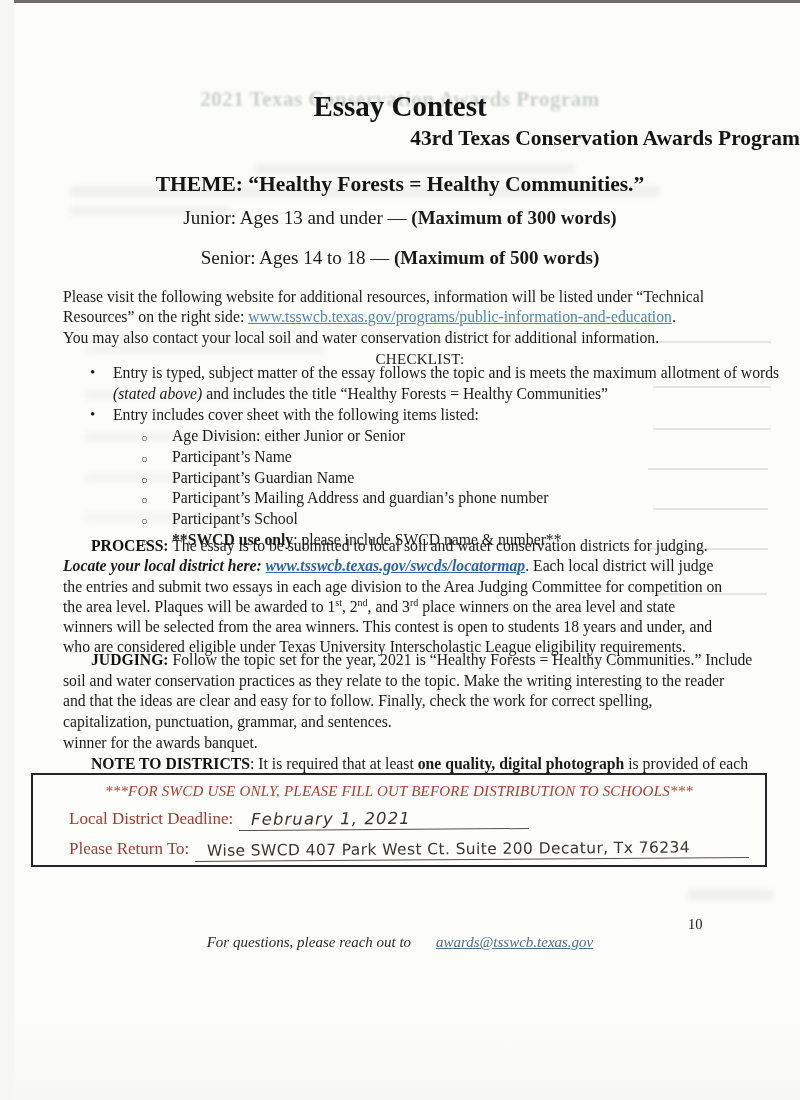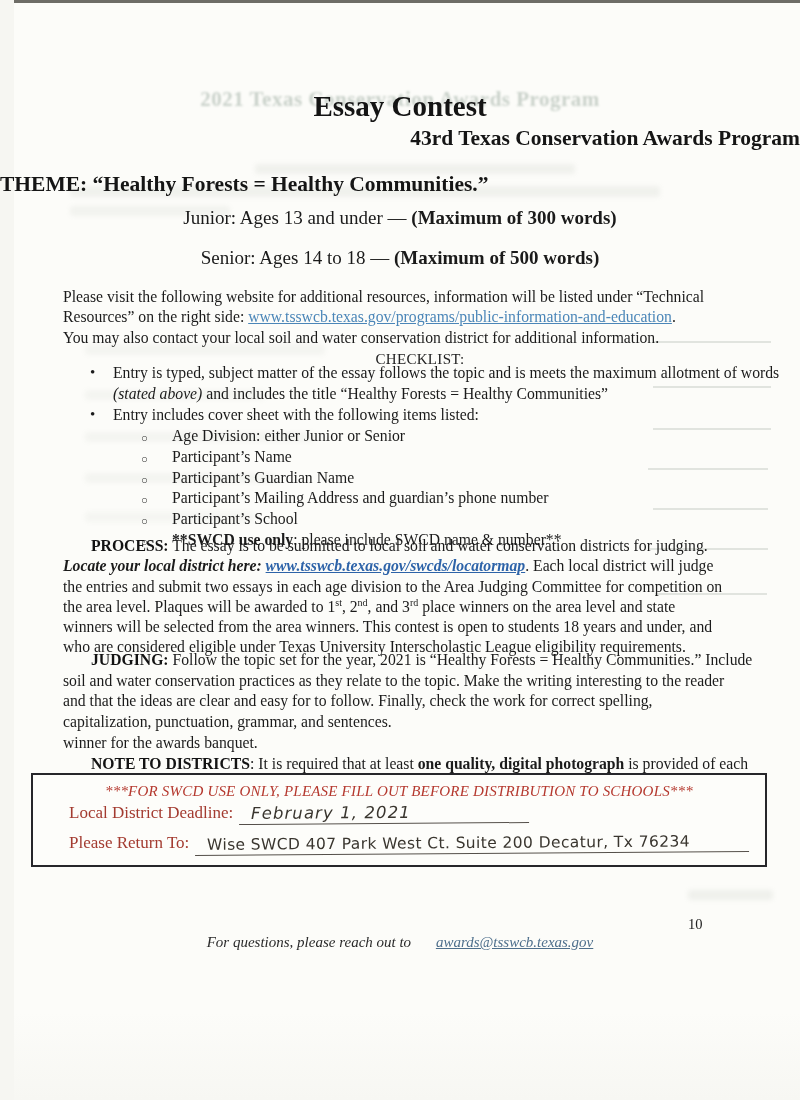--- a/index.html
+++ b/index.html
@@ -19,21 +19,21 @@
     filter:blur(1.1px);letter-spacing:.5px;
   }
   .ghost-line{position:absolute;height:2px;background:#a3aba1;opacity:.3;}
   .smudge{position:absolute;background:#99a295;filter:blur(2.6px);border-radius:3px;}
 
   
   .title{position:absolute;top:90px;left:0;width:100%;text-align:center;
     font-size:29px;font-weight:bold;color:#141414;}
   .subtitle{position:absolute;top:126px;left:0;width:100%;text-align:right;
     font-size:21.5px;font-weight:bold;color:#151515;}
-  .theme{position:absolute;top:172px;left:0;width:100%;
+  .theme{position:absolute;top:172px;left:0;width:100%;text-align:center;
     font-size:21.5px;font-weight:bold;color:#151515;}
   .division{position:absolute;left:0;width:100%;text-align:center;font-size:19px;color:#1a1a1a;}
   .division b{font-weight:bold;}
   .jr{top:207px;} .sr{top:247px;}
 
   
   .blk{position:absolute;left:63px;width:714px;font-size:15.7px;line-height:20.3px;color:#1b1b1b;}
   .tl{white-space:nowrap;}
   .intro{top:287px;}
   .checklist-h{text-align:center;font-size:15px;letter-spacing:.3px;margin-top:1px;color:#222;}
@@ -52,21 +52,21 @@
   .sup{vertical-align:super;font-size:10px;line-height:0;}
 
   .link1{color:#4b86b8;text-decoration:underline;cursor:pointer;}
   .link2{color:#2d63a8;font-weight:bold;font-style:italic;text-decoration:underline;cursor:pointer;}
 
   
   .swcd-box{
     position:absolute;top:773px;left:31px;width:736px;height:94px;
     border:2.5px solid #26262a;background:rgba(255,255,255,.25);box-sizing:border-box;
   }
-  .swcd-header{margin:8px 10px 3px 10px;text-align:center;
+  .swcd-header{margin:8px 10px 9px 10px;text-align:center;
     font-size:15px;font-style:italic;color:#b5392f;letter-spacing:.2px;}
   .box-row{display:flex;align-items:baseline;padding:0 16px 0 36px;height:30px;}
   .box-label{font-size:17px;color:#a33b30;flex:none;}
   .hand{
     font-family:"DejaVu Sans", sans-serif;font-size:16.5px;color:#3a362f;
     letter-spacing:1.1px;border-bottom:1.7px solid #55504a;
     padding:0 6px 1px 12px;margin-left:6px;transform:rotate(-0.4deg);
     white-space:nowrap;overflow:visible;
   }
   .hand.deadline{width:272px;flex:none;font-style:italic;}

